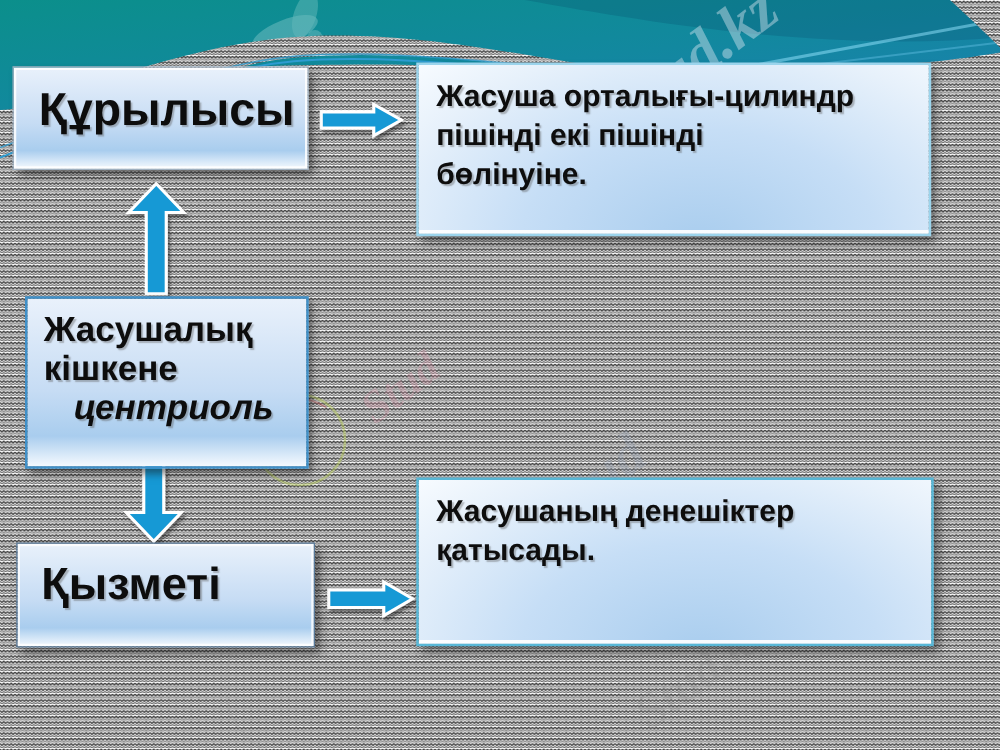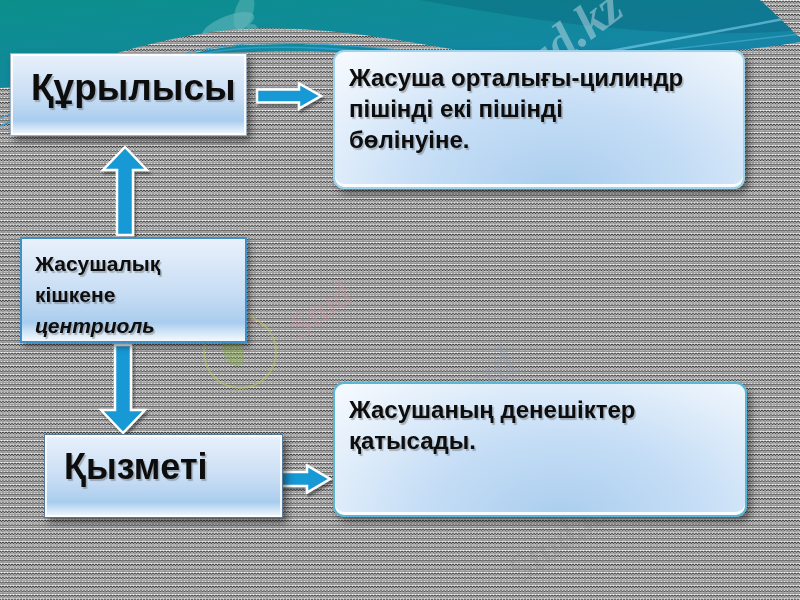--- a/index.html
+++ b/index.html
@@ -14,53 +14,52 @@
     color:#0d0d0d;
     font-weight:bold;
     text-shadow:1.5px 1.5px 1px rgba(90,90,90,.40);
     box-sizing:border-box;
   }
   .leftfill{
     background:linear-gradient(to bottom,#e9f1fb 0%,#c6dcf4 55%,#a9cdee 82%,#dcebf9 94%,#f4f9fe 100%);
   }
   .rightfill{
     background:radial-gradient(ellipse at 55% 105%,#a9cdee 0%,#c6def6 45%,#e7f1fb 80%,#f7fbff 100%);
-    border-radius:11px;
   }
   .box-structure{
     left:10px;top:53px;width:237px;height:83px;
     border:1px solid #9fb0c0;
     box-shadow:4px 5px 7px rgba(25,25,25,.55), inset 0 0 0 2px rgba(255,255,255,.85);
     font-size:37px;padding:13px 12px 0 20px;
   }
   .box-center{
-    left:20px;top:237px;width:227px;height:106px;
+    left:20px;top:237px;width:227px;height:138px;
     border:2px solid #4090c8;
     box-shadow:3px 4px 6px rgba(25,25,25,.5);
-    font-size:21px;line-height:31px;padding:9px 0 0 13px;
+    font-size:28px;line-height:31px;padding:9px 0 0 13px;
   }
   .box-function{
     left:13px;top:434px;width:239px;height:84px;
     border:1px solid #5a7a99;
     box-shadow:4px 5px 7px rgba(25,25,25,.55), inset 0 0 0 2px rgba(255,255,255,.8);
-    font-size:36px;padding:11px 0 0 19px;margin-left:31px;
+    font-size:36px;padding:11px 0 0 19px;
   }
   .box-desc-structure{
     left:333px;top:50px;width:412px;height:139px;
     border:2px solid #9bd4ec;
     box-shadow:4px 5px 7px rgba(25,25,25,.5), inset 0 -3px 0 rgba(255,255,255,.9);
     font-size:24px;line-height:31px;padding:10px 0 0 14px;
   }
   .box-desc-function{
     left:333px;top:382px;width:414px;height:135px;
     border:2px solid #58b7d6;
     box-shadow:4px 5px 7px rgba(25,25,25,.5), inset 0 -3px 0 rgba(255,255,255,.9);
     font-size:24px;line-height:31px;padding:10px 0 0 14px;
   }
-  .italic-line{font-style:italic;}
+  .italic-line{font-style:italic;margin-left:24px;}
 </style>
 </head>
 <body>
 
 <div class="slide">
 
   <svg class="bg" viewBox="0 0 800 600" xmlns="http://www.w3.org/2000/svg">
     <defs>
       <pattern id="zz" width="6" height="4.4" patternUnits="userSpaceOnUse">
         <rect width="6" height="4.4" fill="#fdfdfd"></rect>

